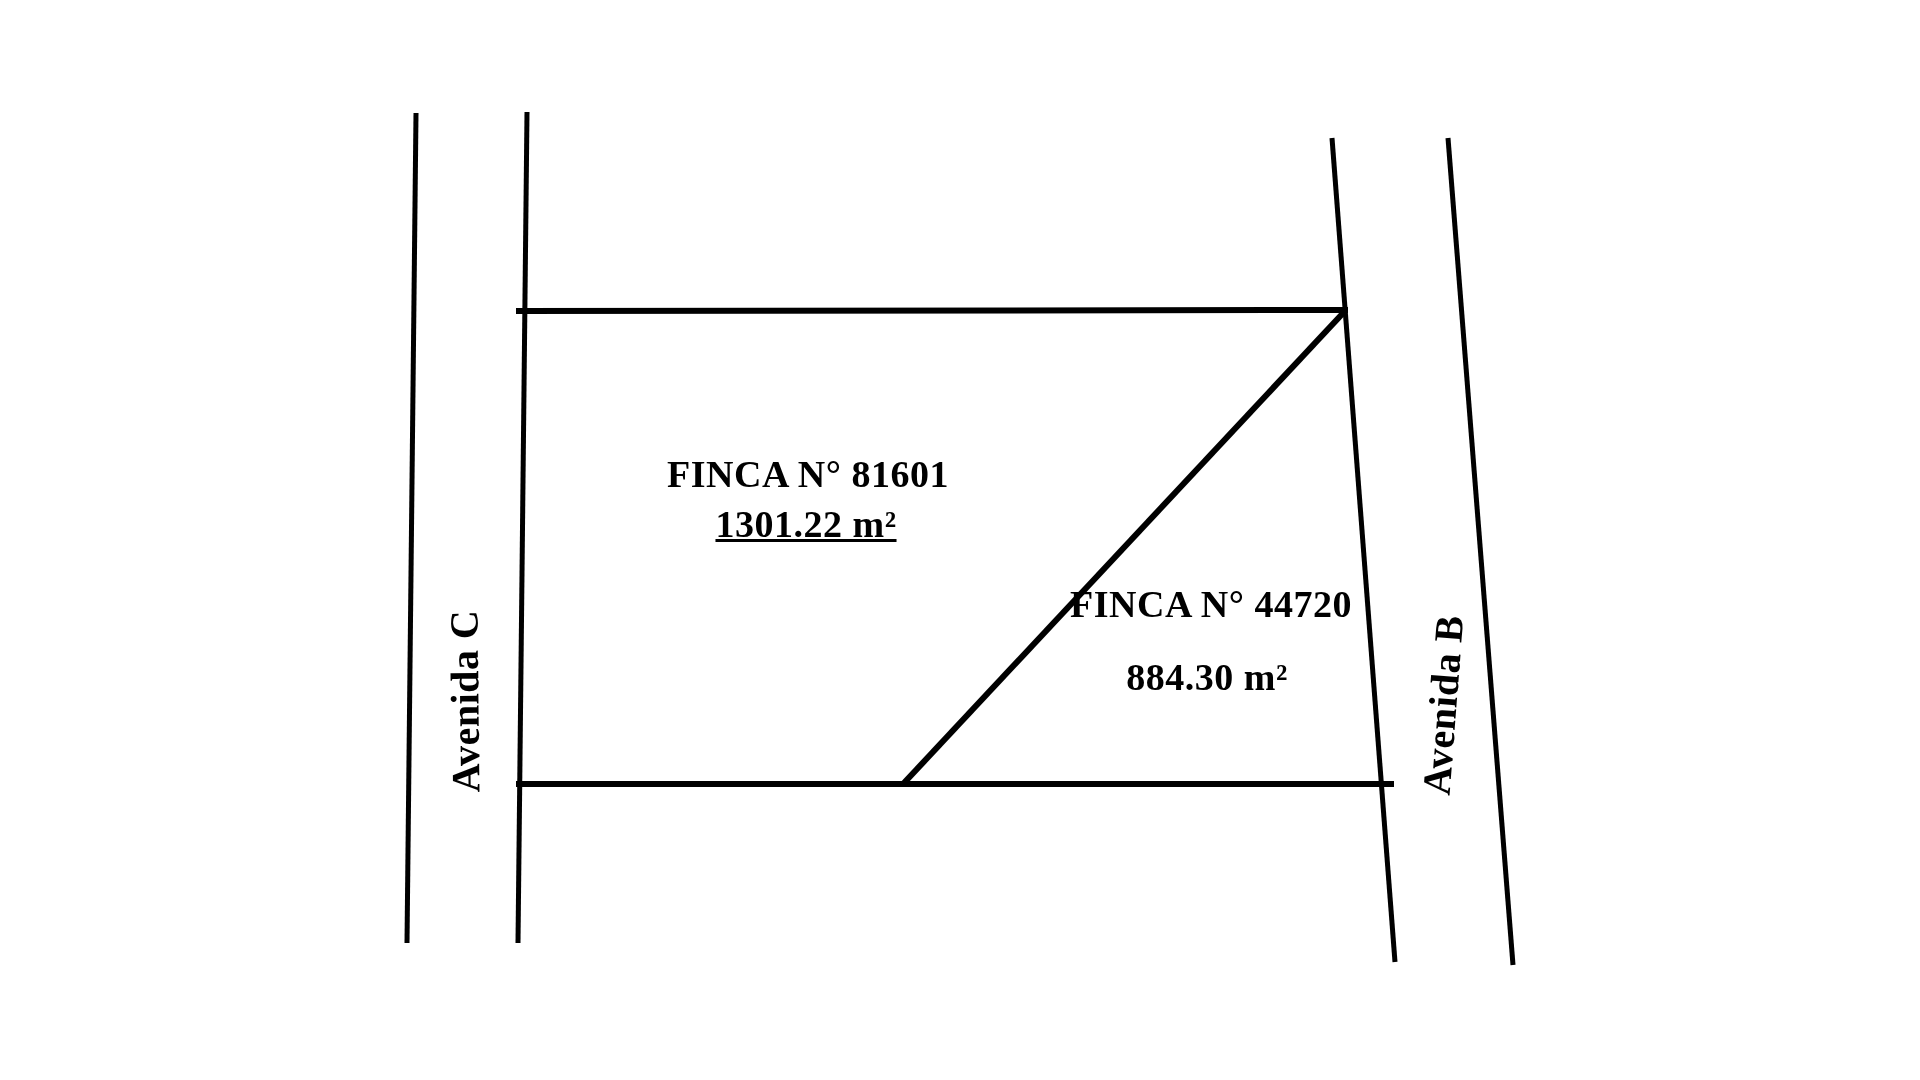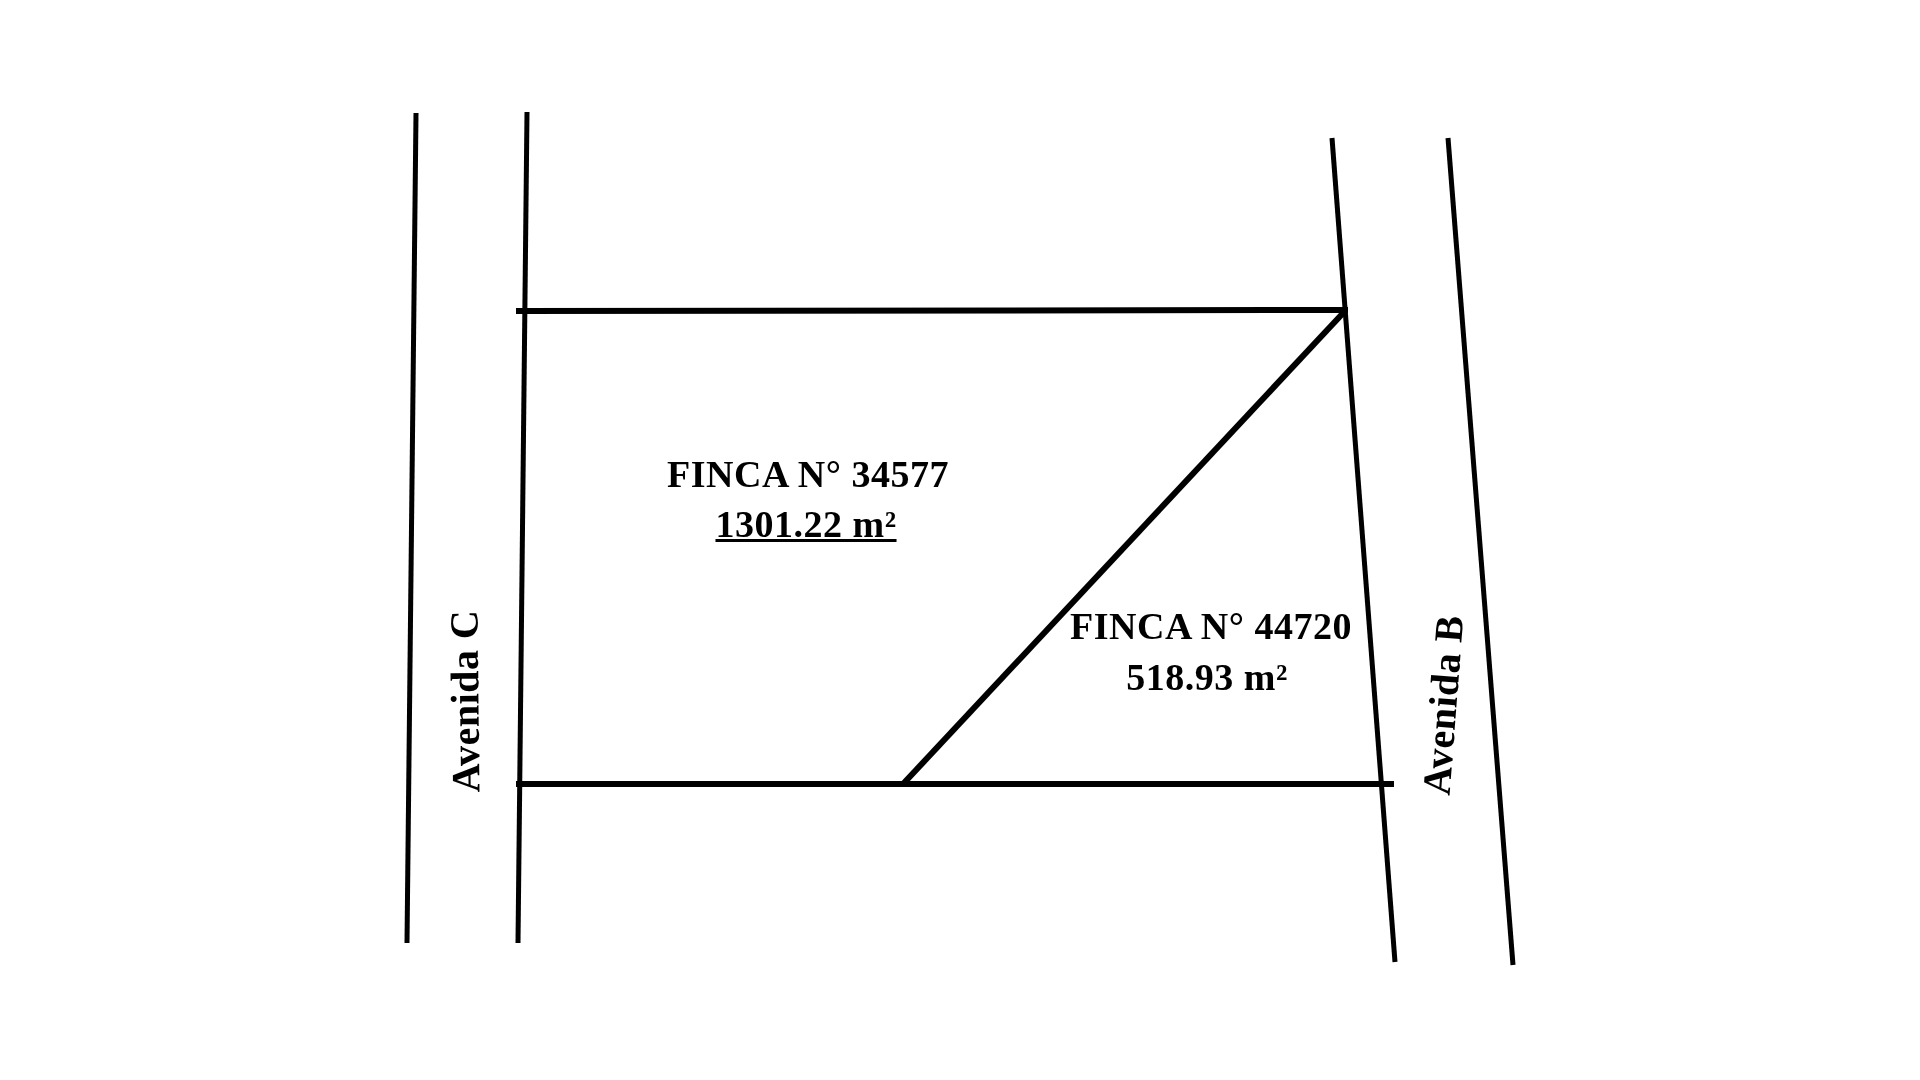--- a/index.html
+++ b/index.html
@@ -34,21 +34,21 @@
   }
   .rot-ccw {
     transform: translate(-50%, -50%) rotate(-90.7deg);
   }
   .rot-ccw-tilt {
     transform: translate(-50%, -50%) rotate(-85.6deg);
   }
   
   .finca1-name { left: 808px;  top: 474px; }
   .finca1-area { left: 806px;  top: 524px; text-decoration: underline; }
-  .finca2-name { left: 1211px; top: 626px; }
+  .finca2-name { left: 1211px; top: 604px; }
   .finca2-area { left: 1207px; top: 677px; }
   .avenida-c   { left: 465px;  top: 701px; }
   .avenida-b   { left: 1443px; top: 705px; }
 </style>
 </head>
 <body>
 
 <div class="stage">
 
   <svg width="1920" height="1080" viewBox="0 0 1920 1080">
@@ -57,22 +57,22 @@
     <line x1="527" y1="112" x2="518" y2="943" stroke="#000000" stroke-width="5"></line>
 
     <line x1="1332" y1="138" x2="1395" y2="962" stroke="#000000" stroke-width="5"></line>
     <line x1="1448" y1="138" x2="1513" y2="965" stroke="#000000" stroke-width="5"></line>
 
     <line x1="516" y1="311" x2="1348" y2="310" stroke="#000000" stroke-width="6"></line>
     <line x1="516" y1="784" x2="1394" y2="784" stroke="#000000" stroke-width="6"></line>
     <line x1="1345" y1="311" x2="903" y2="784" stroke="#000000" stroke-width="6"></line>
   </svg>
 
-  <div class="label finca1-name">FINCA N° 34577</div>
+  <div class="label finca1-name">FINCA N° 81601</div>
   <div class="label finca1-area">1301.22 m²</div>
 
   <div class="label finca2-name">FINCA N° 44720</div>
-  <div class="label finca2-area">518.93 m²</div>
+  <div class="label finca2-area">884.30 m²</div>
 
   <div class="label street-label avenida-c rot-ccw">Avenida C</div>
   <div class="label street-label avenida-b rot-ccw-tilt">Avenida B</div>
 
 </div>
 
 </body></html>

